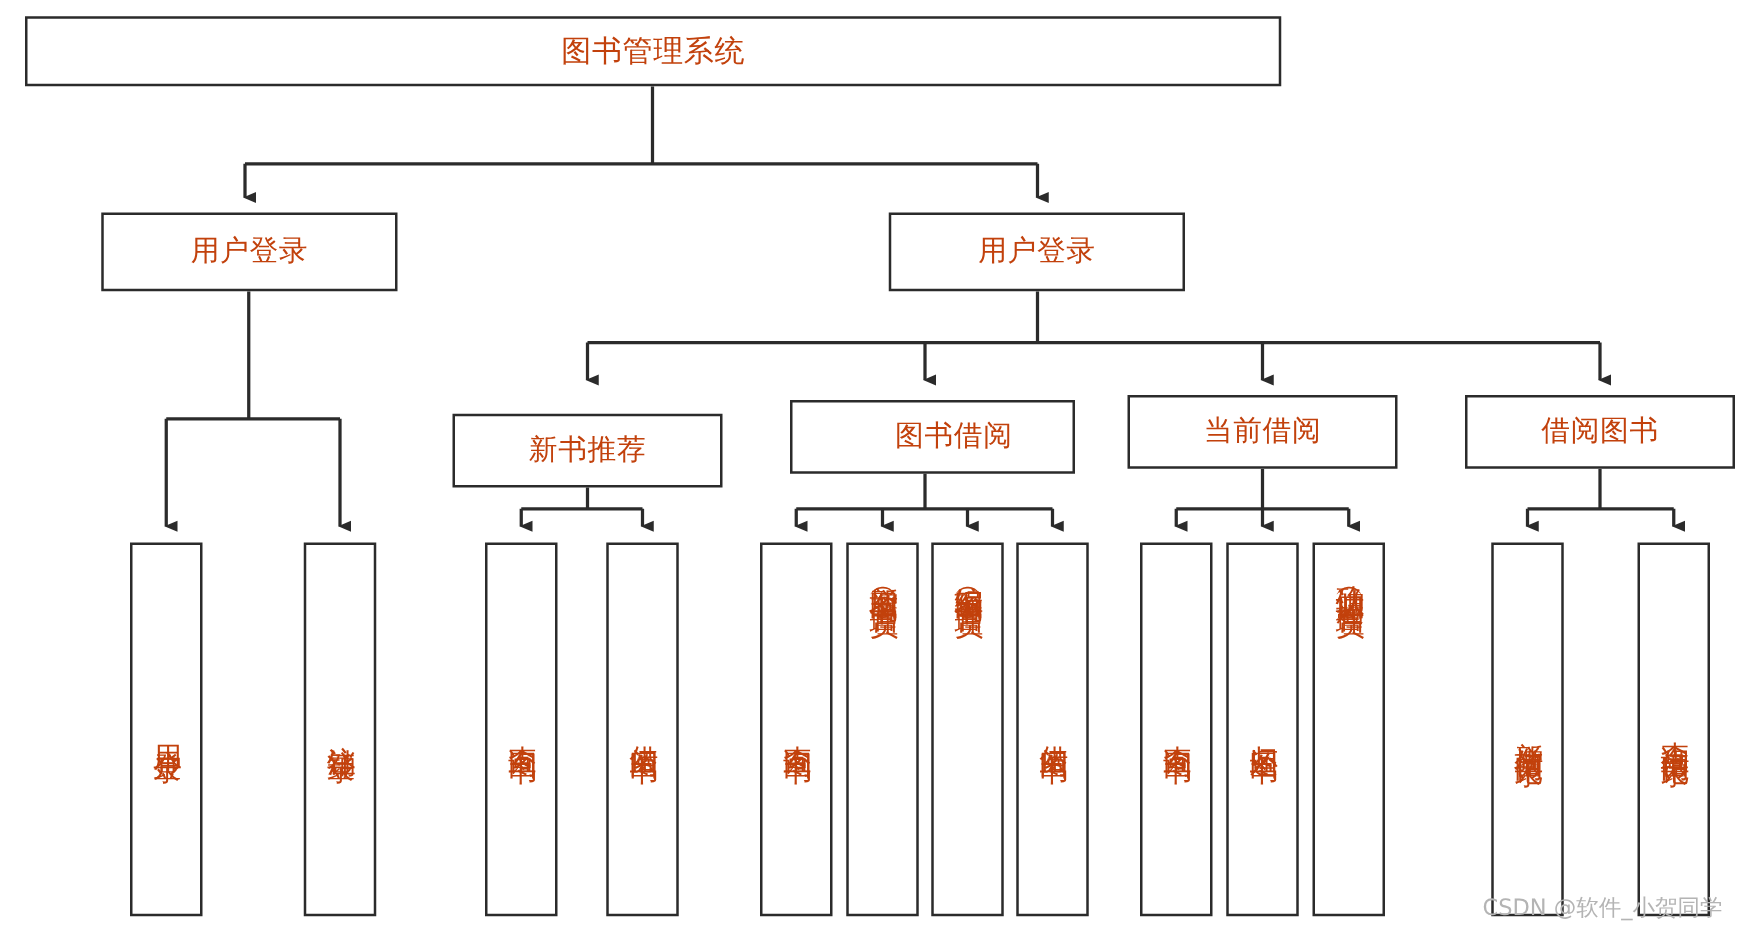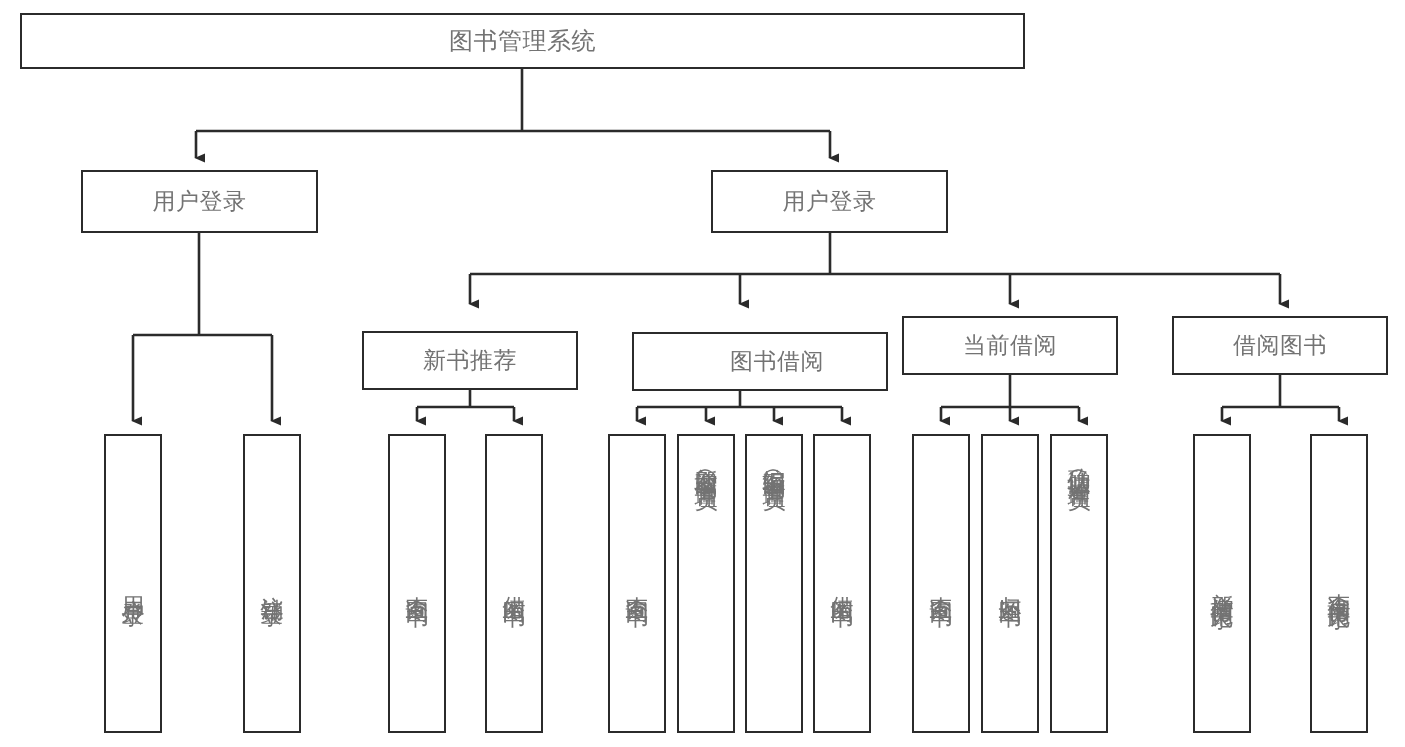--- a/index.html
+++ b/index.html
@@ -30,21 +30,21 @@
     position: absolute;
     box-sizing: border-box;
     background: #ffffff;
     border: 2px solid #2b2b2b;
     display: flex;
     align-items: center;
     justify-content: center;
     z-index: 2;
   }
   .node-label {
-    color: #737373;
+    color: #c2410c;
     line-height: 1.12;
     text-align: right;
     white-space: pre;
     letter-spacing: 0.5px;
   }
   .node.horizontal .node-label {
     font-size: 23px;
   }
   .node.root .node-label {
     font-size: 24px;
@@ -138,21 +138,21 @@
   <div class="node horizontal" style="left:81px; top:170px; width:237px; height:63px;">
     <span class="node-label">用户登录</span>
   </div>
   <div class="node horizontal" style="left:711px; top:170px; width:237px; height:63px;">
     <span class="node-label">用户登录</span>
   </div>
 
   <div class="node horizontal" style="left:362px; top:316px; width:216px; height:59px;margin-top:15px;">
     <span class="node-label">新书推荐</span>
   </div>
-  <div class="node horizontal" style="left:632px; top:332px; width:256px; height:59px;padding-left:34px;">
+  <div class="node horizontal" style="left:632px; top:320px; width:228px; height:59px;padding-left:34px;">
     <span class="node-label">图书借阅</span>
   </div>
   <div class="node horizontal" style="left:902px; top:316px; width:216px; height:59px;">
     <span class="node-label">当前借阅</span>
   </div>
   <div class="node horizontal" style="left:1172px; top:316px; width:216px; height:59px;">
     <span class="node-label">借阅图书</span>
   </div>
 
   <div class="node vertical centered" style="left:104px; top:434px; width:58px; height:299px;">
@@ -192,14 +192,15 @@
     <span class="node-label">确认归还（管理员）</span>
   </div>
 
   <div class="node vertical centered" style="left:1193px; top:434px; width:58px; height:299px;">
     <span class="node-label">新增借阅记录</span>
   </div>
   <div class="node vertical centered" style="left:1310px; top:434px; width:58px; height:299px;">
     <span class="node-label">查询借阅记录</span>
   </div>
 
+  <div id="watermark">CSDN @软件_小贺同学</div>
 
 </div>
 
 </body></html>

